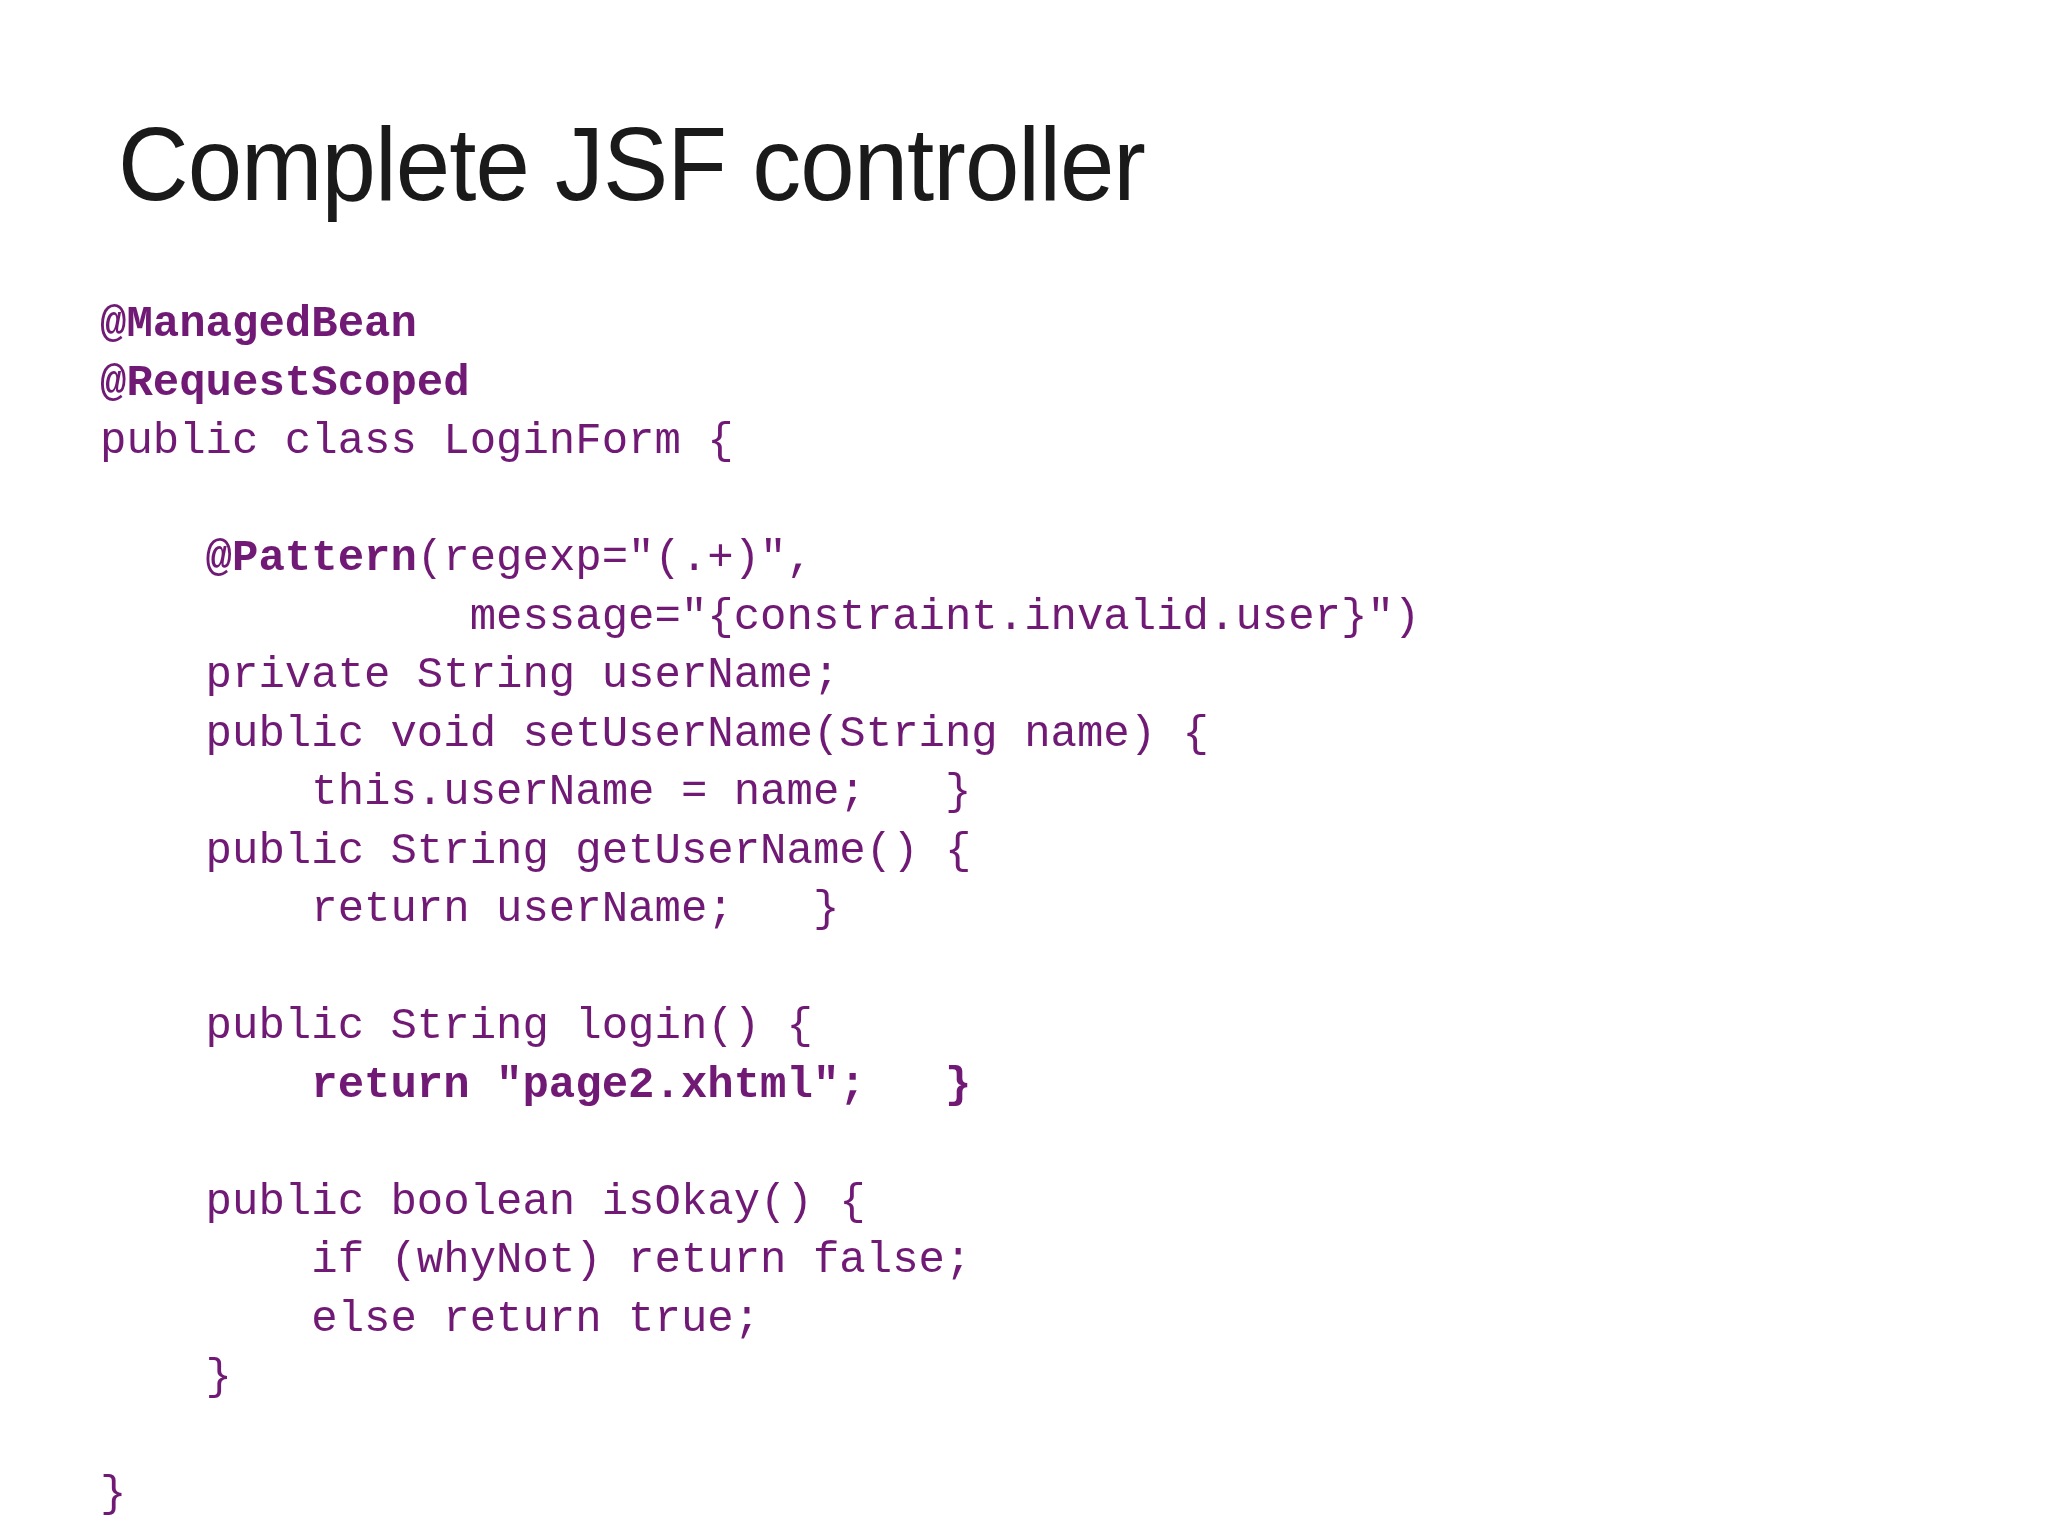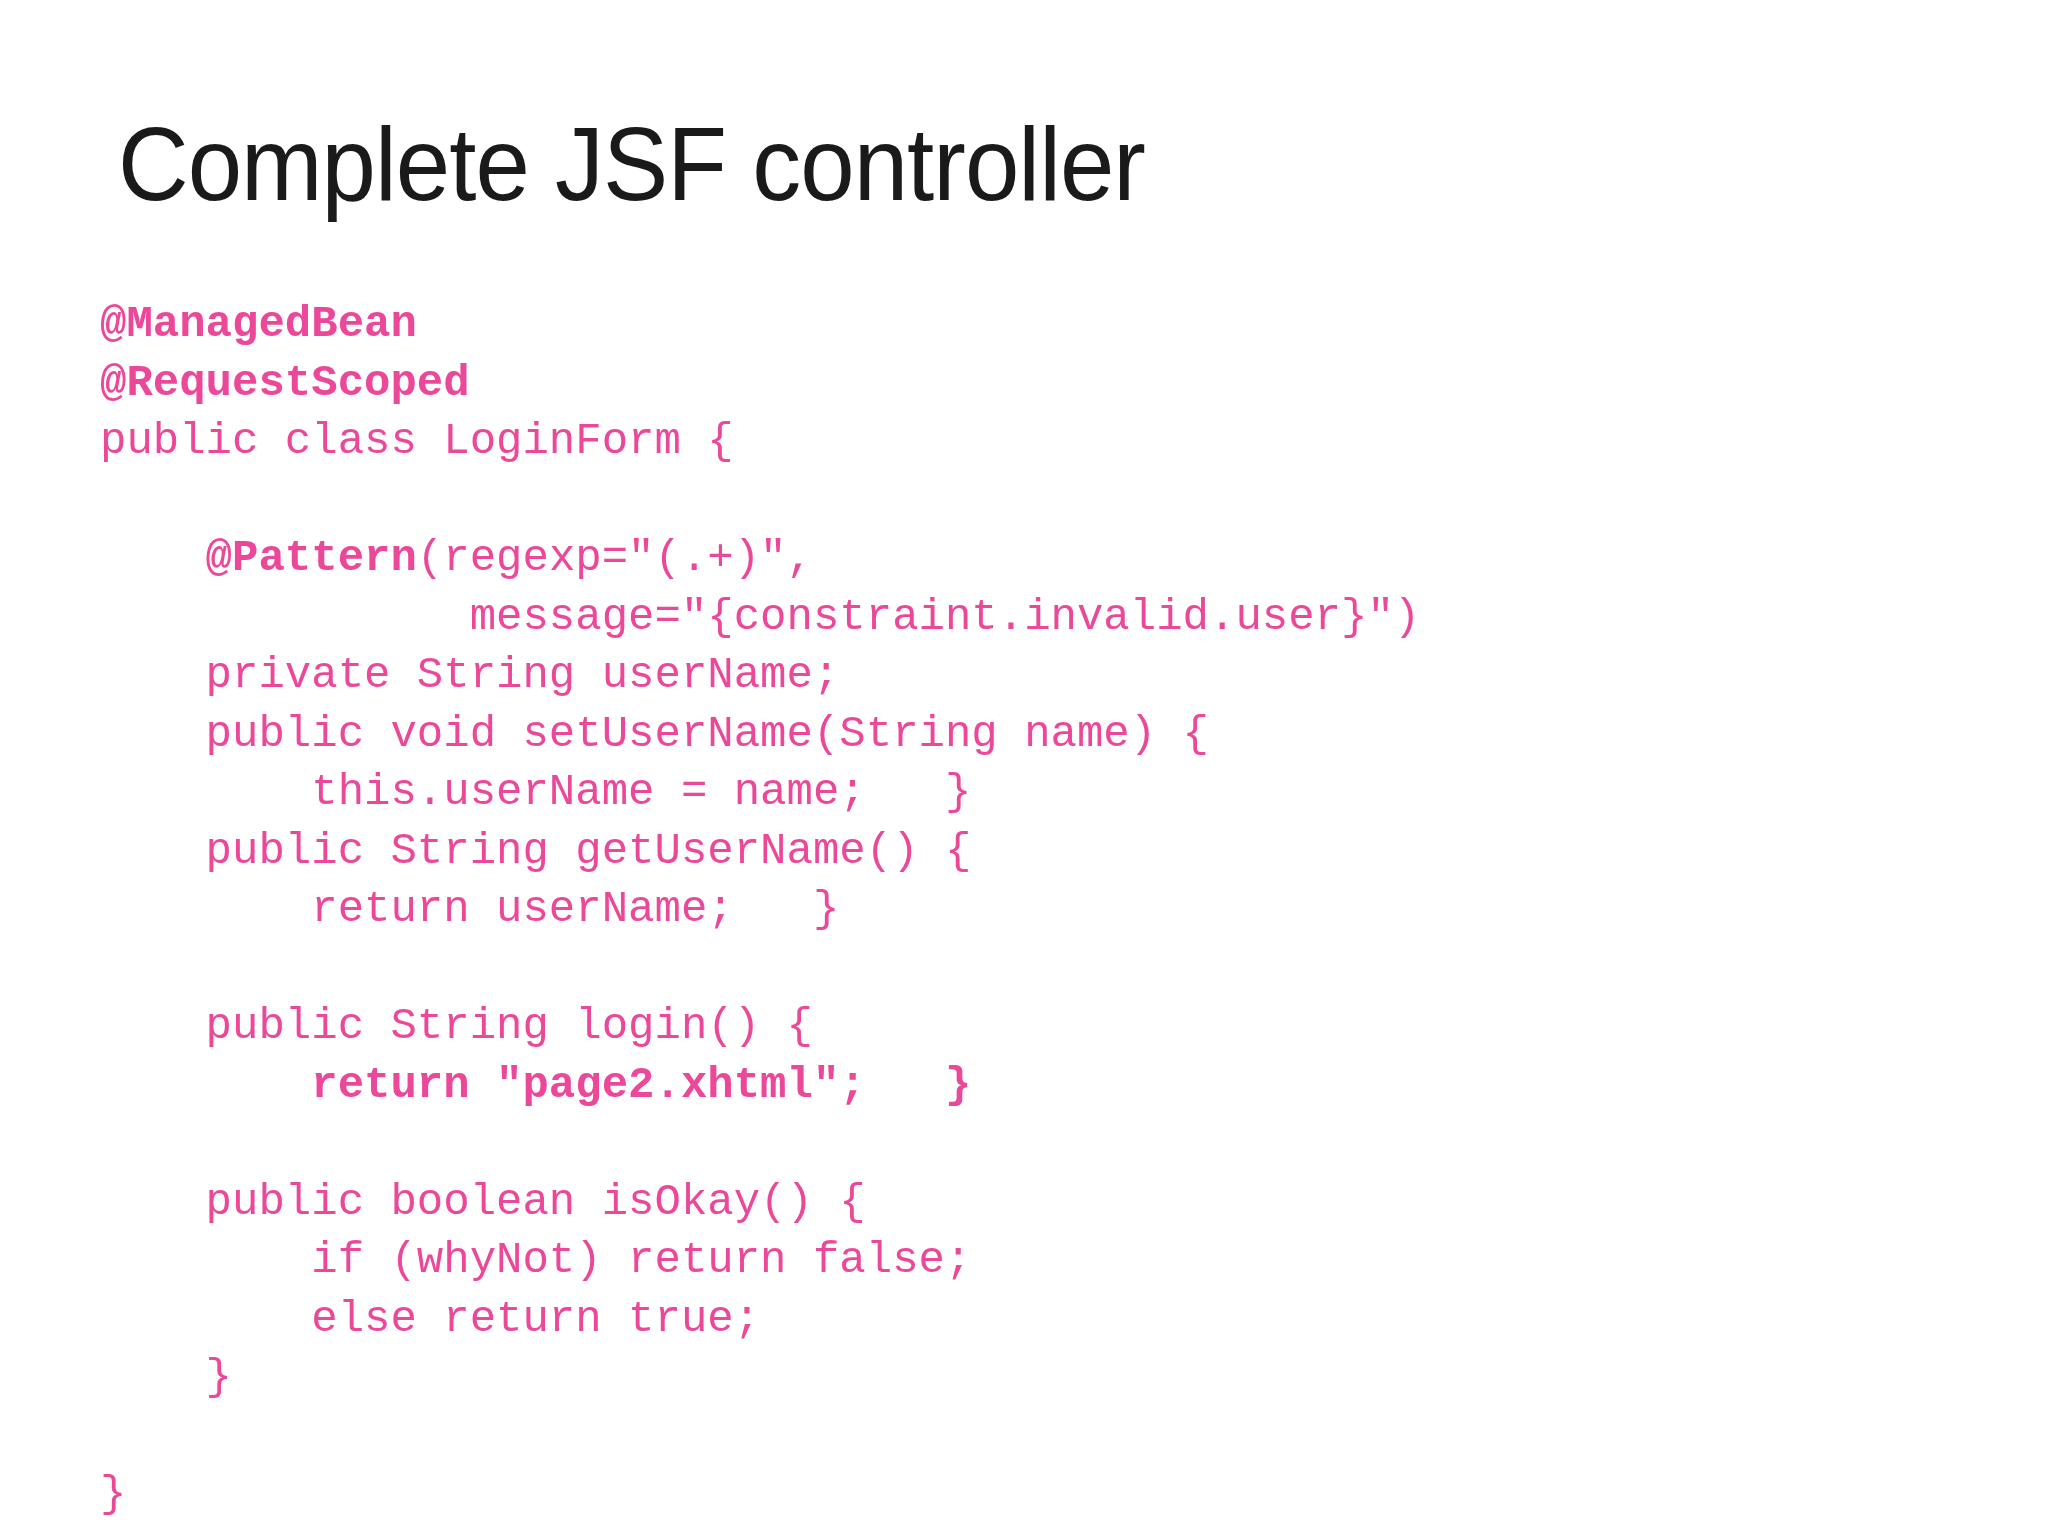--- a/index.html
+++ b/index.html
@@ -30,21 +30,21 @@
     white-space: pre;
   }
   .code-block {
     position: absolute;
     left: 100px;
     top: 295px;
     width: 1860px;
     font-family: "Liberation Mono", "DejaVu Sans Mono", monospace;
     font-size: 44px;
     line-height: 58.5px;
-    color: #ec4899;
+    color: #701a75;
     white-space: pre;
   }
   .code-line {
     white-space: pre;
     min-height: 58.5px;
     font-weight: 400;
   }
   .code-line.blank {
     height: 58.5px;
   }

